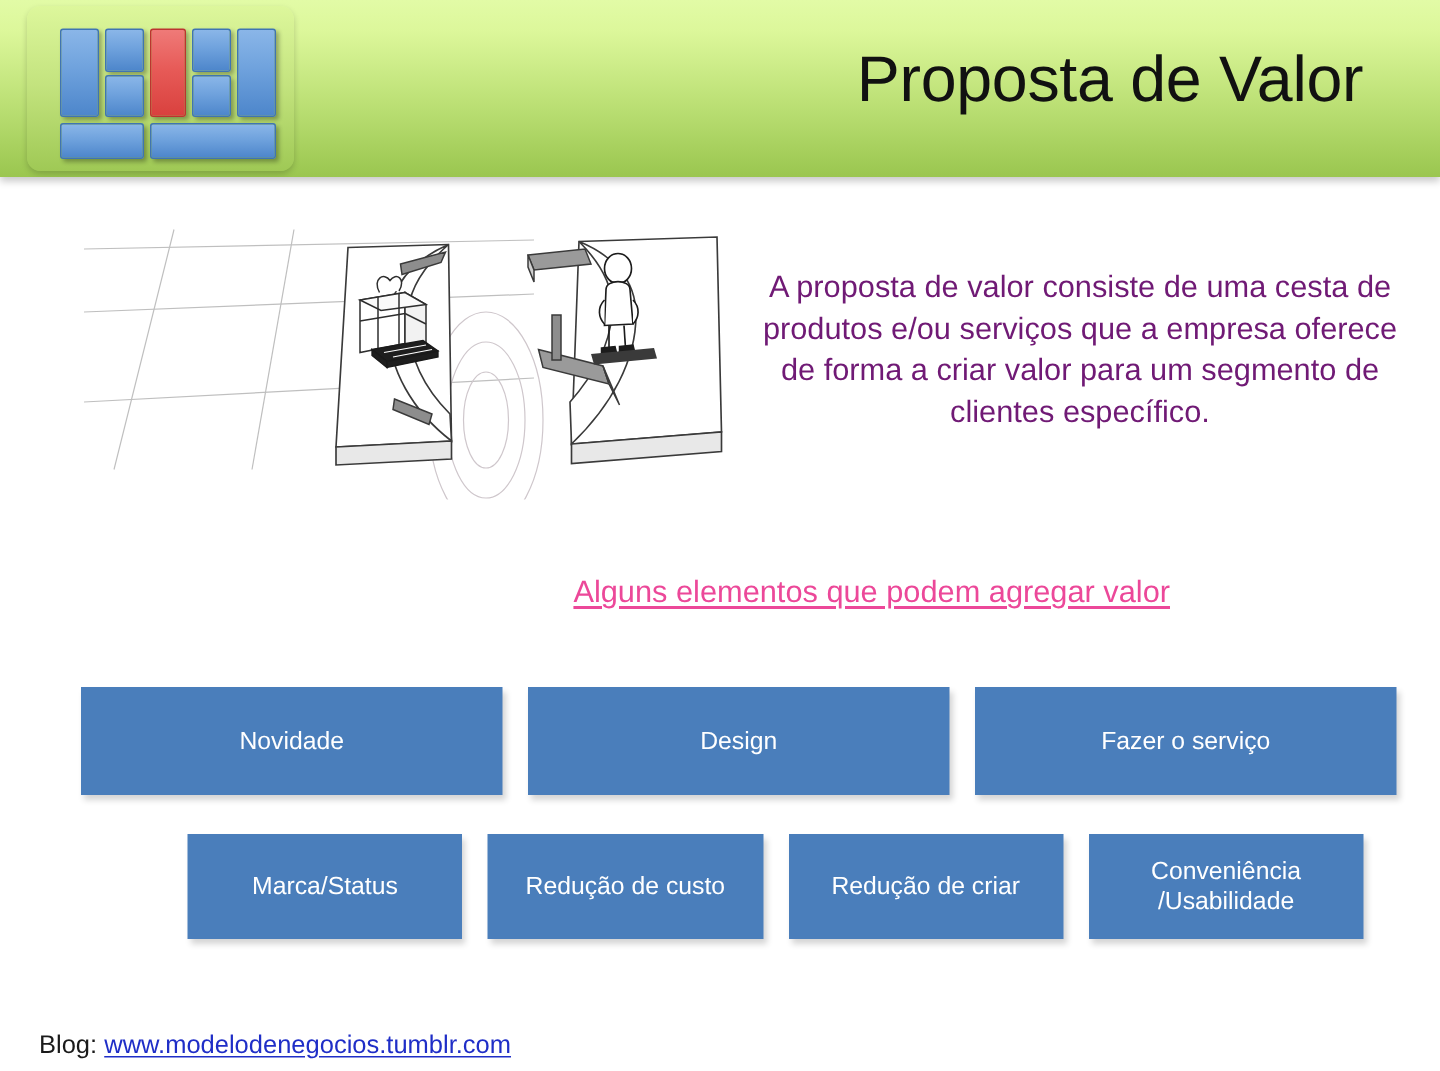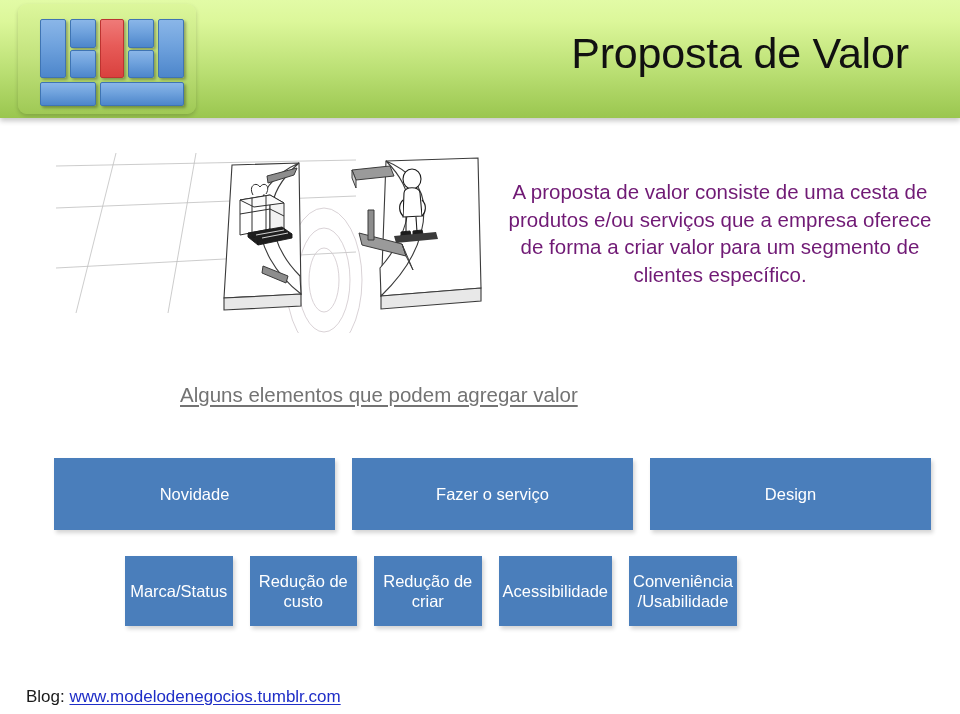--- a/index.html
+++ b/index.html
@@ -84,43 +84,43 @@
     line-height: 27.5px;
     color: #701a75;
   }
 
   
   #section-heading {
     position: absolute;
     left: 180px;
     top: 381px;
     width: 600px;
-    text-align: left;
+    text-align: right;
     font-size: 20.5px;
     line-height: 28px;
-    color: #737373;
+    color: #ec4899;
     text-decoration: underline;
     text-underline-offset: 3px;
   }
 
   
   .box-row {
     position: absolute;
     display: flex;
   }
   #row-one {
     left: 54px;
     top: 458px;
     width: 877px;
     gap: 17px;
   }
   #row-two {
     left: 125px;
     top: 556px;
-    width: 612px;
+    width: 784px;
     gap: 17px;
   }
   .elem-box {
     flex: 1 1 0;
     height: 72px;
     background: #4a7ebb;
     box-shadow: 2px 3px 4px rgba(0,0,0,0.17);
     display: flex;
     align-items: center;
     justify-content: center;
@@ -267,27 +267,26 @@
     </g>
   </svg>
 </div>
 
 <div id="intro-paragraph">A proposta de valor consiste de uma cesta de produtos e/ou serviços que a empresa oferece de forma a criar valor para um segmento de clientes específico.</div>
 
 <div id="section-heading">Alguns elementos que podem agregar valor</div>
 
 <div class="box-row" id="row-one">
   <div class="elem-box">Novidade</div>
+  <div class="elem-box">Design</div>
   <div class="elem-box">Fazer o serviço</div>
-  <div class="elem-box">Design</div>
 </div>
 
 <div class="box-row" id="row-two">
   <div class="elem-box">Marca/Status</div>
   <div class="elem-box">Redução de custo</div>
   <div class="elem-box">Redução de criar</div>
-  <div class="elem-box">Acessibilidade</div>
   <div class="elem-box">Conveniência /Usabilidade</div>
 </div>
 
 <div id="footer">
   <span>Blog: </span><span id="footer-link">www.modelodenegocios.tumblr.com</span>
 </div>
 
 </body></html>

